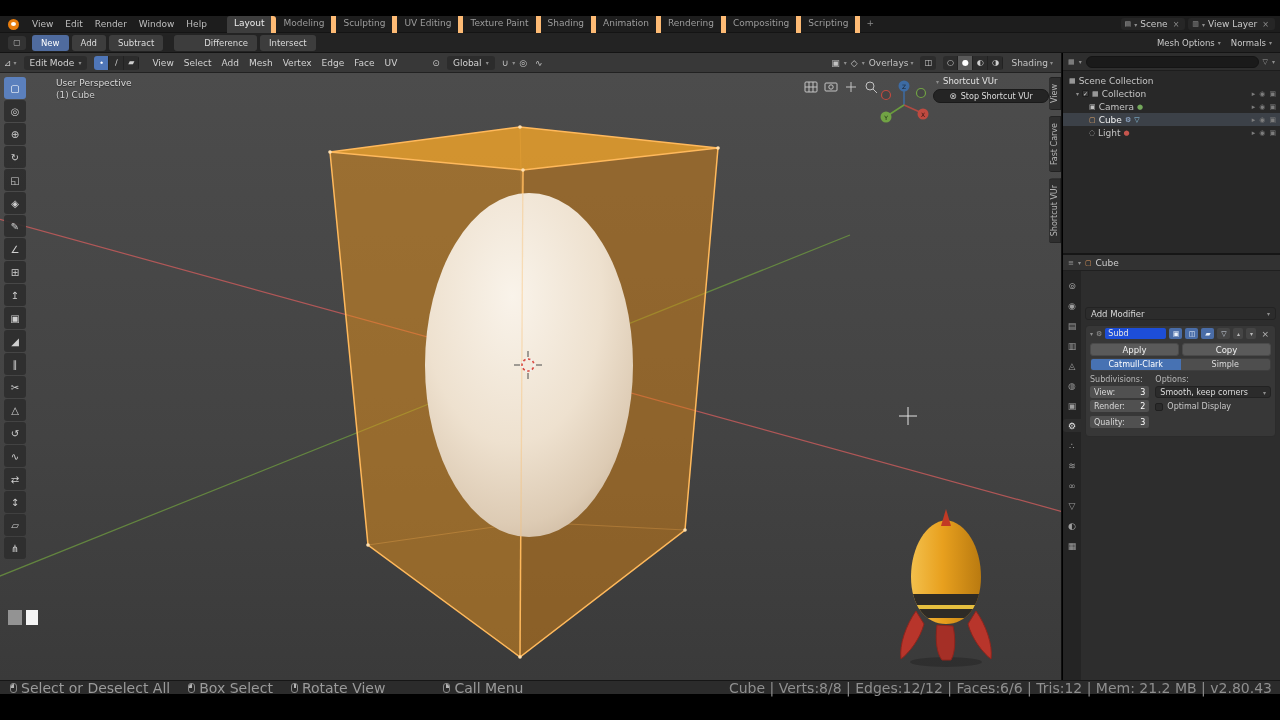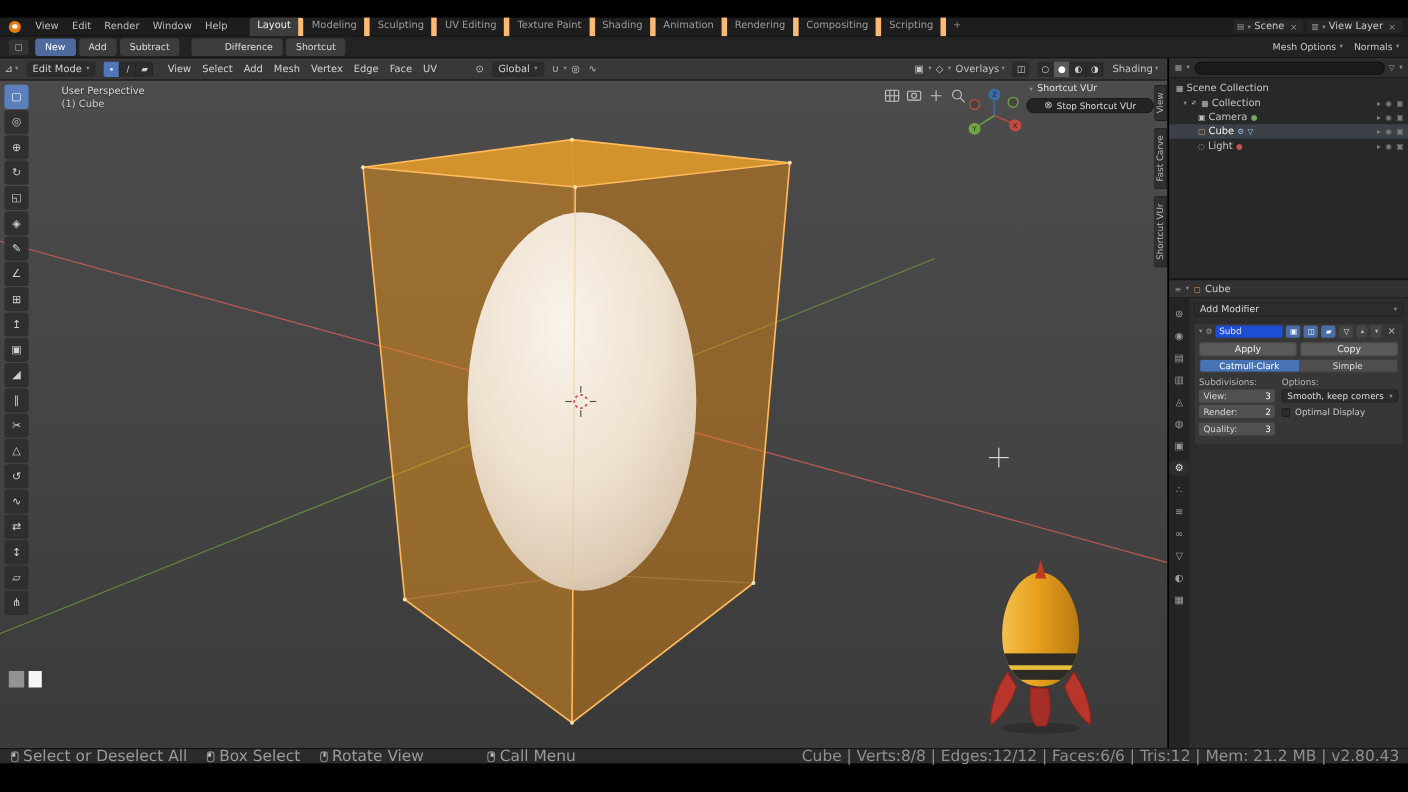--- a/index.html
+++ b/index.html
@@ -82,21 +82,21 @@
   .o-spacer{flex:1;}
   .o-restrict{display:flex;gap:4px;font-size:7px;color:#7d7d7d;}
   .o-check{width:7px;height:7px;background:#3a3a3a;border:1px solid #1e1e1e;border-radius:1px;color:#ddd;font-size:6px;line-height:6px;text-align:center;}
 
   .properties{position:absolute;top:202px;left:0;right:0;bottom:0;background:#2d2d2d;}
   .props-header{height:16px;background:#323232;display:flex;align-items:center;gap:4px;padding:0 5px;font-size:9px;color:#cccccc;border-bottom:1px solid #202020;}
   .props-tabs{position:absolute;left:0;top:16px;bottom:0;width:18px;background:#242424;display:flex;flex-direction:column;align-items:center;padding-top:8px;gap:7px;}
   .ptab{width:18px;height:13px;display:flex;align-items:center;justify-content:center;font-size:9px;color:#9e9e9e;}
   .ptab.active{background:#2d2d2d;color:#e4e4e4;border-radius:3px 0 0 3px;}
   .props-content{position:absolute;left:18px;right:0;top:16px;bottom:0;padding:4px;}
-  .add-mod{height:13px;background:#2c2c2c;border:1px solid #232323;border-radius:3px;display:flex;align-items:center;padding:0 5px;font-size:8.5px;color:#d8d8d8;}
+  .add-mod{height:13px;background:#2c2c2c;border:1px solid #232323;border-radius:3px;display:flex;align-items:center;padding:0 5px;font-size:8.5px;color:#d8d8d8;margin-top:32px;}
   .add-mod .sp{flex:1;}
   .mod-panel{margin-top:5px;background:#373737;border:1px solid #2b2b2b;border-radius:4px;padding-bottom:6px;}
   .mod-head{height:15px;display:flex;align-items:center;gap:3px;padding:0 4px;}
   .mod-name{flex:1;height:11px;background:#1d4ed8;border-radius:2px;font-size:8px;color:#e5e5e5;padding:0 3px;display:flex;align-items:center;}
   .mod-tgl{width:13px;height:11px;border-radius:2px;background:#454545;color:#cfd8e6;font-size:7px;display:flex;align-items:center;justify-content:center;}
   .mod-tgl.on{background:#4a6da8;color:#eaf1fb;}
   .mod-updown{width:10px;height:11px;background:#454545;border-radius:2px;color:#bbb;font-size:6px;display:flex;align-items:center;justify-content:center;}
   .mod-x{color:#b5b5b5;font-size:9px;padding:0 2px;}
   .mod-row{display:flex;gap:3px;padding:2px 4px 0 4px;}
   .btn-gray{flex:1;height:13px;background:#5a5a5a;border:1px solid #4a4a4a;border-radius:3px;color:#efefef;font-size:8.5px;display:flex;align-items:center;justify-content:center;}
@@ -104,21 +104,21 @@
   .seg-a{flex:1;background:#4772b3;color:#fff;font-size:8px;display:flex;align-items:center;justify-content:center;}
   .seg-b{flex:1;background:#4e4e4e;color:#ddd;font-size:8px;display:flex;align-items:center;justify-content:center;}
   .mod-cols{display:flex;gap:6px;padding:4px 4px 0 4px;}
   .col-l{width:88px;}
   .col-r{flex:1;}
   .small-label{font-size:8px;color:#b8b8b8;margin-bottom:2px;}
   .val-field{height:12px;background:#505050;border-radius:2px;display:flex;align-items:center;padding:0 4px;margin-bottom:2px;}
   .val-field.qgap{margin-top:4px;}
   .vf-label{font-size:8px;color:#d8d8d8;flex:1;}
   .vf-value{font-size:8px;color:#fff;}
-  .dd-dark{height:12px;background:#2b2b2b;border:1px solid #222;border-radius:3px;display:flex;align-items:center;padding:0 4px;gap:5px;}
+  .dd-dark{height:12px;background:#2b2b2b;border:1px solid #222;border-radius:3px;display:flex;align-items:center;padding:0 4px;gap:15px;}
   .dd-dark .t{font-size:8px;color:#dcdcdc;flex:1;white-space:nowrap;overflow:hidden;}
   .chk-row{display:flex;align-items:center;gap:4px;margin-top:4px;}
   .chk{width:8px;height:8px;background:#2b2b2b;border:1px solid #1f1f1f;border-radius:2px;}
   .chk-label{font-size:8px;color:#c8c8c8;}
 
   
   .statusbar{position:absolute;top:680px;left:0;right:0;height:14px;background:#2b2b2b;display:flex;align-items:center;font-size:14px;color:#9a9a9a;border-top:1px solid #161616;}
   .hint{display:flex;align-items:center;gap:4px;margin-right:18px;}
   .hint.first{margin-left:10px;}
   .hint.gap{margin-left:40px;}
@@ -171,21 +171,21 @@
   </div>
 
   <div class="toolrow">
     <div class="tr-icbtn">
         <span>▢</span>
       </div>
     <div class="carve-btn active">New</div>
     <div class="carve-btn">Add</div>
     <div class="carve-btn">Subtract</div>
     <div class="carve-btn g2">Difference</div>
-    <div class="carve-btn">Shortcut</div>
+    <div class="carve-btn">Intersect</div>
     <div class="toolrow-right">
       <div class="dd-plain">
         <span>Mesh Options</span>
         <span class="chev">▾</span>
       </div>
       <div class="dd-plain">
         <span>Normals</span>
         <span class="chev">▾</span>
       </div>
     </div>

